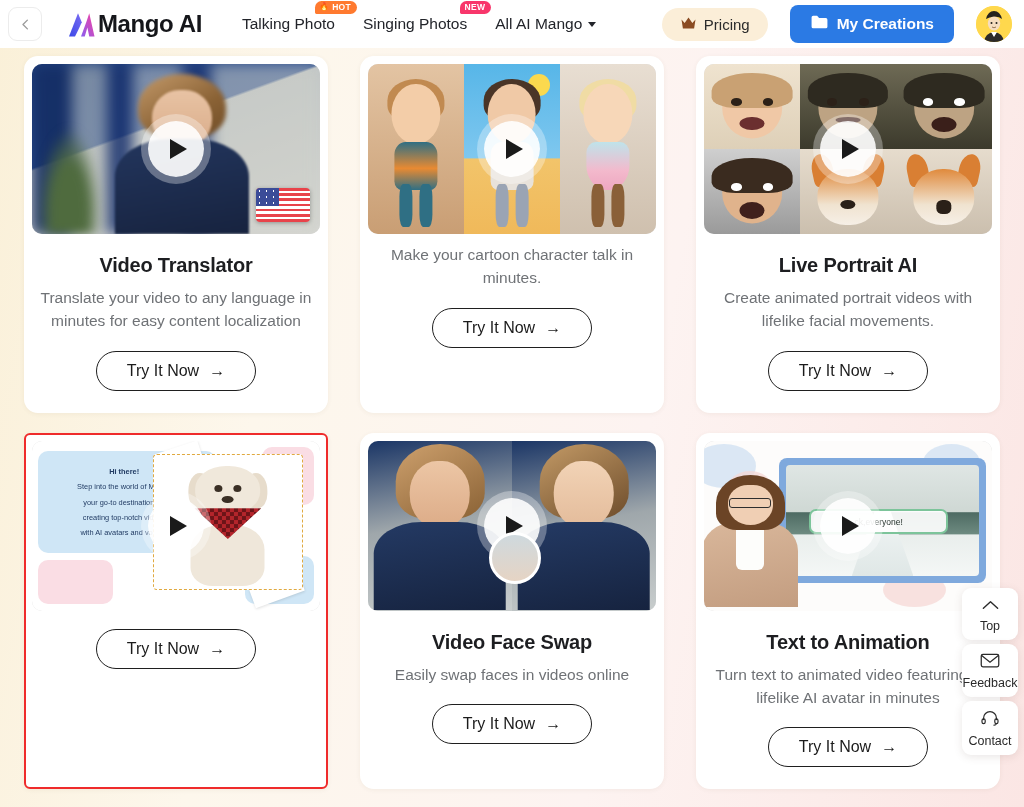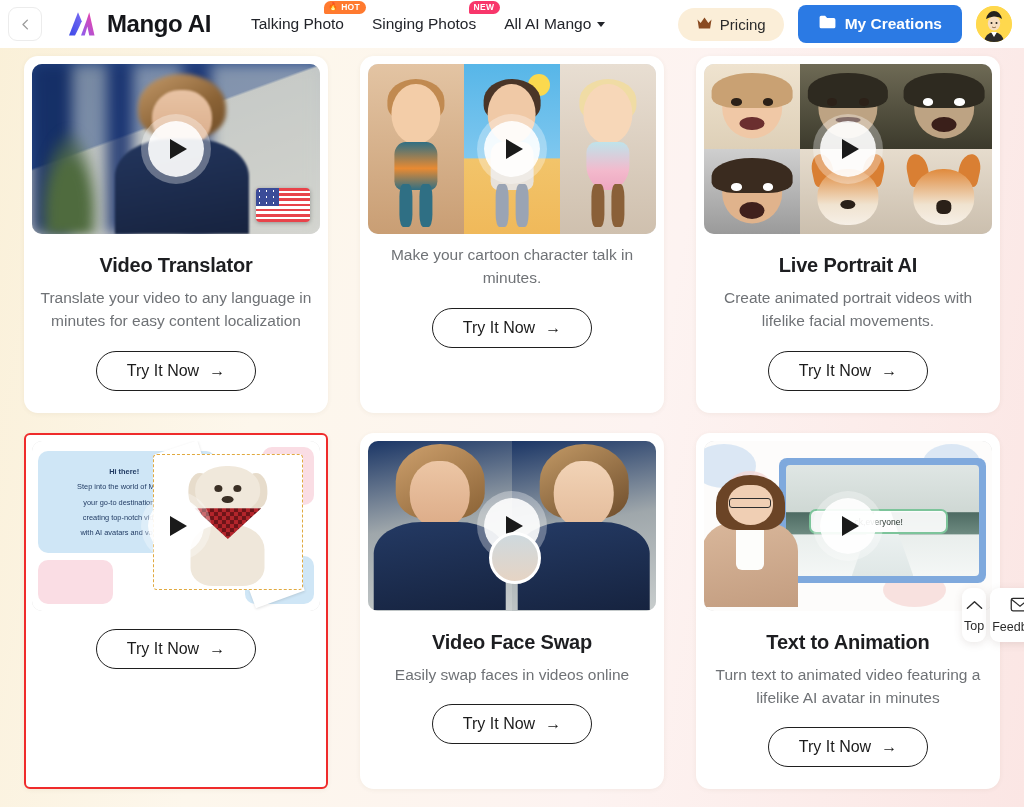--- a/index.html
+++ b/index.html
@@ -26,21 +26,21 @@
     border: 1px solid #ececec;
     border-radius: 9px;
     background: #fff;
     display: flex; align-items: center; justify-content: center;
     cursor: pointer;
     flex: none;
   }
   .back-btn svg { display: block; }
 
   .brand {
-    display: flex; align-items: flex-start; gap: 11px;
+    display: flex; align-items: flex-end; gap: 2px;
     margin-left: 24px;
     flex: none;
   }
   .brand-logo { width: 30px; height: 27px; display: block; }
   .brand-name {
     font-size: 24px;
     font-weight: 700;
     letter-spacing: -0.4px;
     color: #15161a;
     white-space: nowrap;
@@ -79,21 +79,21 @@
   .caret {
     width: 0; height: 0;
     border-left: 4px solid transparent;
     border-right: 4px solid transparent;
     border-top: 5px solid #22242a;
     margin-left: 2px;
   }
 
   .header-right {
     margin-left: auto;
-    display: flex; align-items: center; gap: 14px;
+    display: flex; align-items: center; gap: 22px;
   }
   .pricing-btn {
     display: flex; align-items: center; gap: 7px;
     background: #fbeed8;
     border: none;
     border-radius: 18px;
     padding: 8px 18px;
     font-size: 15px;
     color: #2b2b2b;
     font-family: inherit;
@@ -321,21 +321,21 @@
   .t6-suit { position:absolute; left:-6%; top:36%; width:112%; height:64%; border-radius:34% 34% 0 0; background:linear-gradient(170deg,#d9b79b 0%,#c39d80 100%); }
   .t6-shirt { position:absolute; left:34%; top:36%; width:32%; height:36%; background:#fdfdfb; border-radius:6px; }
 
   
   .side-widget {
     position: absolute;
     right: 6px;
     top: 588px;
     width: 56px;
     display: flex;
-    flex-direction: row;
+    flex-direction: column;
     gap: 4px;
     z-index: 60;
   }
   .sw-btn {
     background: #fff;
     border-radius: 9px;
     box-shadow: 0 2px 8px rgba(90,70,60,.13);
     padding: 9px 2px 7px 2px;
     display: flex; flex-direction: column; align-items: center; gap: 4px;
     cursor: pointer;

